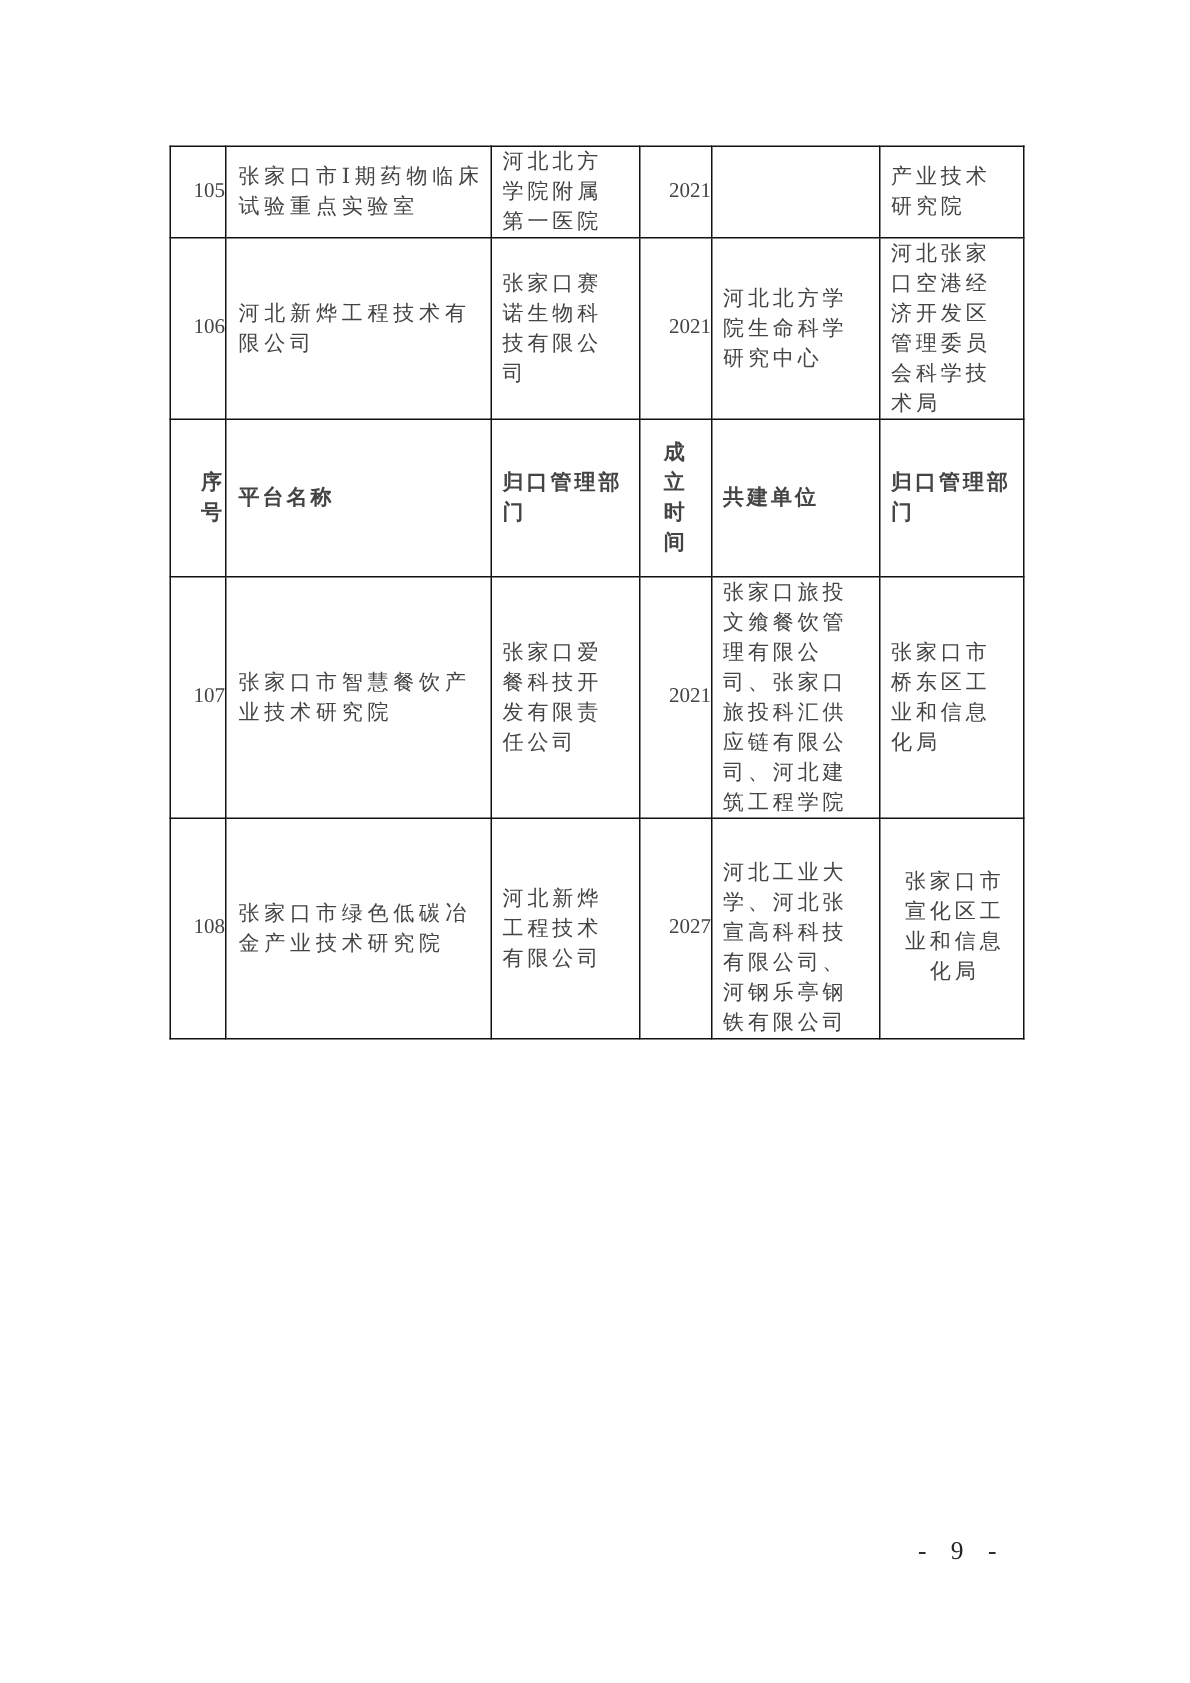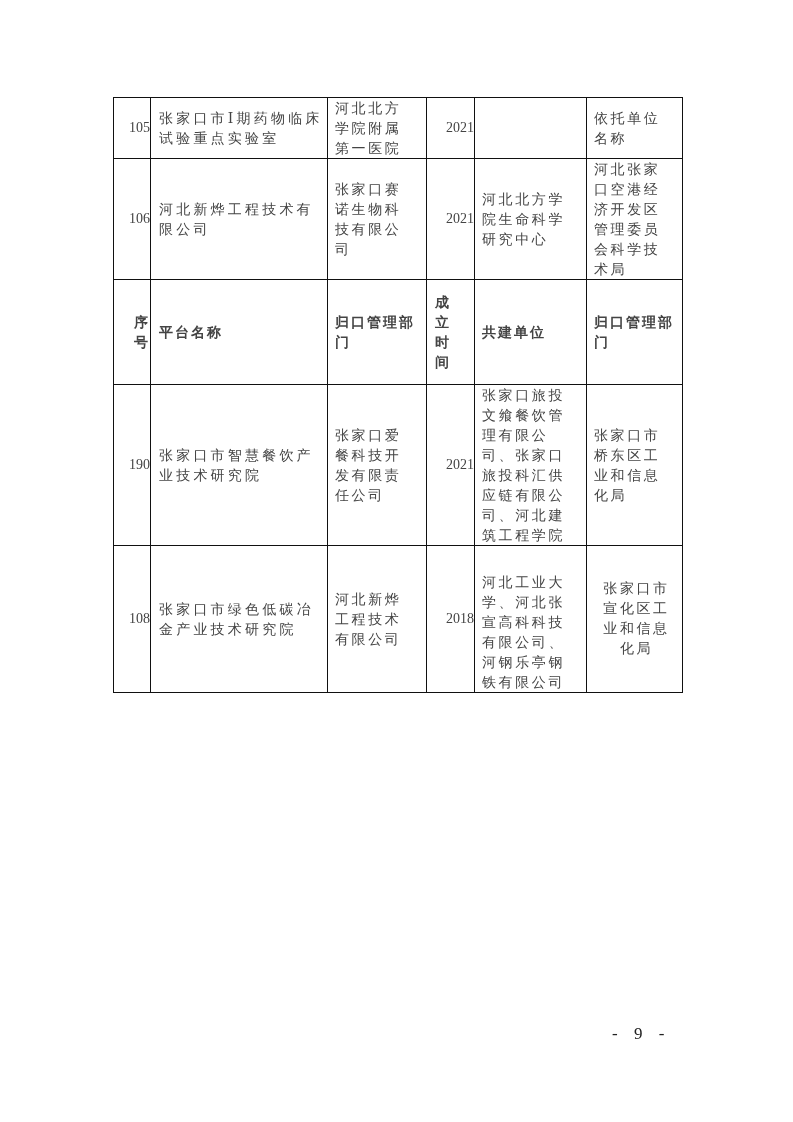--- a/index.html
+++ b/index.html
@@ -36,66 +36,66 @@
     <tbody>
       <tr style="height:60px;">
         <td class="num">105</td>
         <td class="txt">张家口市I期药物临床试验重点实验室</td>
         <td class="narrow">
             <span class="wrap5">河北北方学院附属第一医院</span>
           </td>
         <td class="num">2021</td>
         <td class="narrow"></td>
         <td class="narrow">
-            <span class="wrap5">依托单位名称</span>
+            <span class="wrap5">产业技术研究院</span>
           </td>
       </tr>
       <tr style="height:101px;">
         <td class="num">106</td>
         <td class="txt">河北新烨工程技术有限公司</td>
         <td class="narrow">
             <span class="wrap5">张家口赛诺生物科技有限公司</span>
           </td>
         <td class="num">2021</td>
         <td class="narrow">
             <span style="display:block;width:92px;">河北北方学院生命科学研究中心</span>
           </td>
         <td class="narrow">
             <span class="wrap5">河北张家口空港经济开发区管理委员会科学技术局</span>
           </td>
       </tr>
       <tr class="hdr">
         <td class="seq">序号</td>
         <td class="txt">平台名称</td>
         <td class="narrow">归口管理部门</td>
-        <td style="padding:12px 8px;">成立时间</td>
+        <td style="text-align:center;padding:12px 8px;">成立时间</td>
         <td class="narrow">共建单位</td>
         <td class="narrow">归口管理部门</td>
       </tr>
       <tr style="height:140px;">
-        <td class="num">190</td>
+        <td class="num">107</td>
         <td class="txt">张家口市智慧餐饮产业技术研究院</td>
         <td class="narrow">
             <span class="wrap5">张家口爱餐科技开发有限责任公司</span>
           </td>
         <td class="num">2021</td>
         <td class="narrow">
             <span class="wrap5" style="width:92px;">张家口旅投文飨餐饮管理有限公司、张家口旅投科汇供应链有限公司、河北建筑工程学院</span>
           </td>
         <td class="narrow">
             <span class="wrap5">张家口市桥东区工业和信息化局</span>
           </td>
       </tr>
       <tr style="height:121px;">
         <td class="num">108</td>
         <td class="txt">张家口市绿色低碳冶金产业技术研究院</td>
         <td class="narrow">
             <span class="wrap5">河北新烨工程技术有限公司</span>
           </td>
-        <td class="num">2018</td>
+        <td class="num">2027</td>
         <td class="narrow">
             <span class="wrap5" style="width:92px;margin-top:26px;">河北工业大学、河北张宣高科科技有限公司、河钢乐亭钢铁有限公司</span>
           </td>
         <td class="narrow center-last">
             <span class="wrap5" style="margin:0 auto;">张家口市宣化区工业和信息化局</span>
           </td>
       </tr>
     </tbody>
   </table>
 

